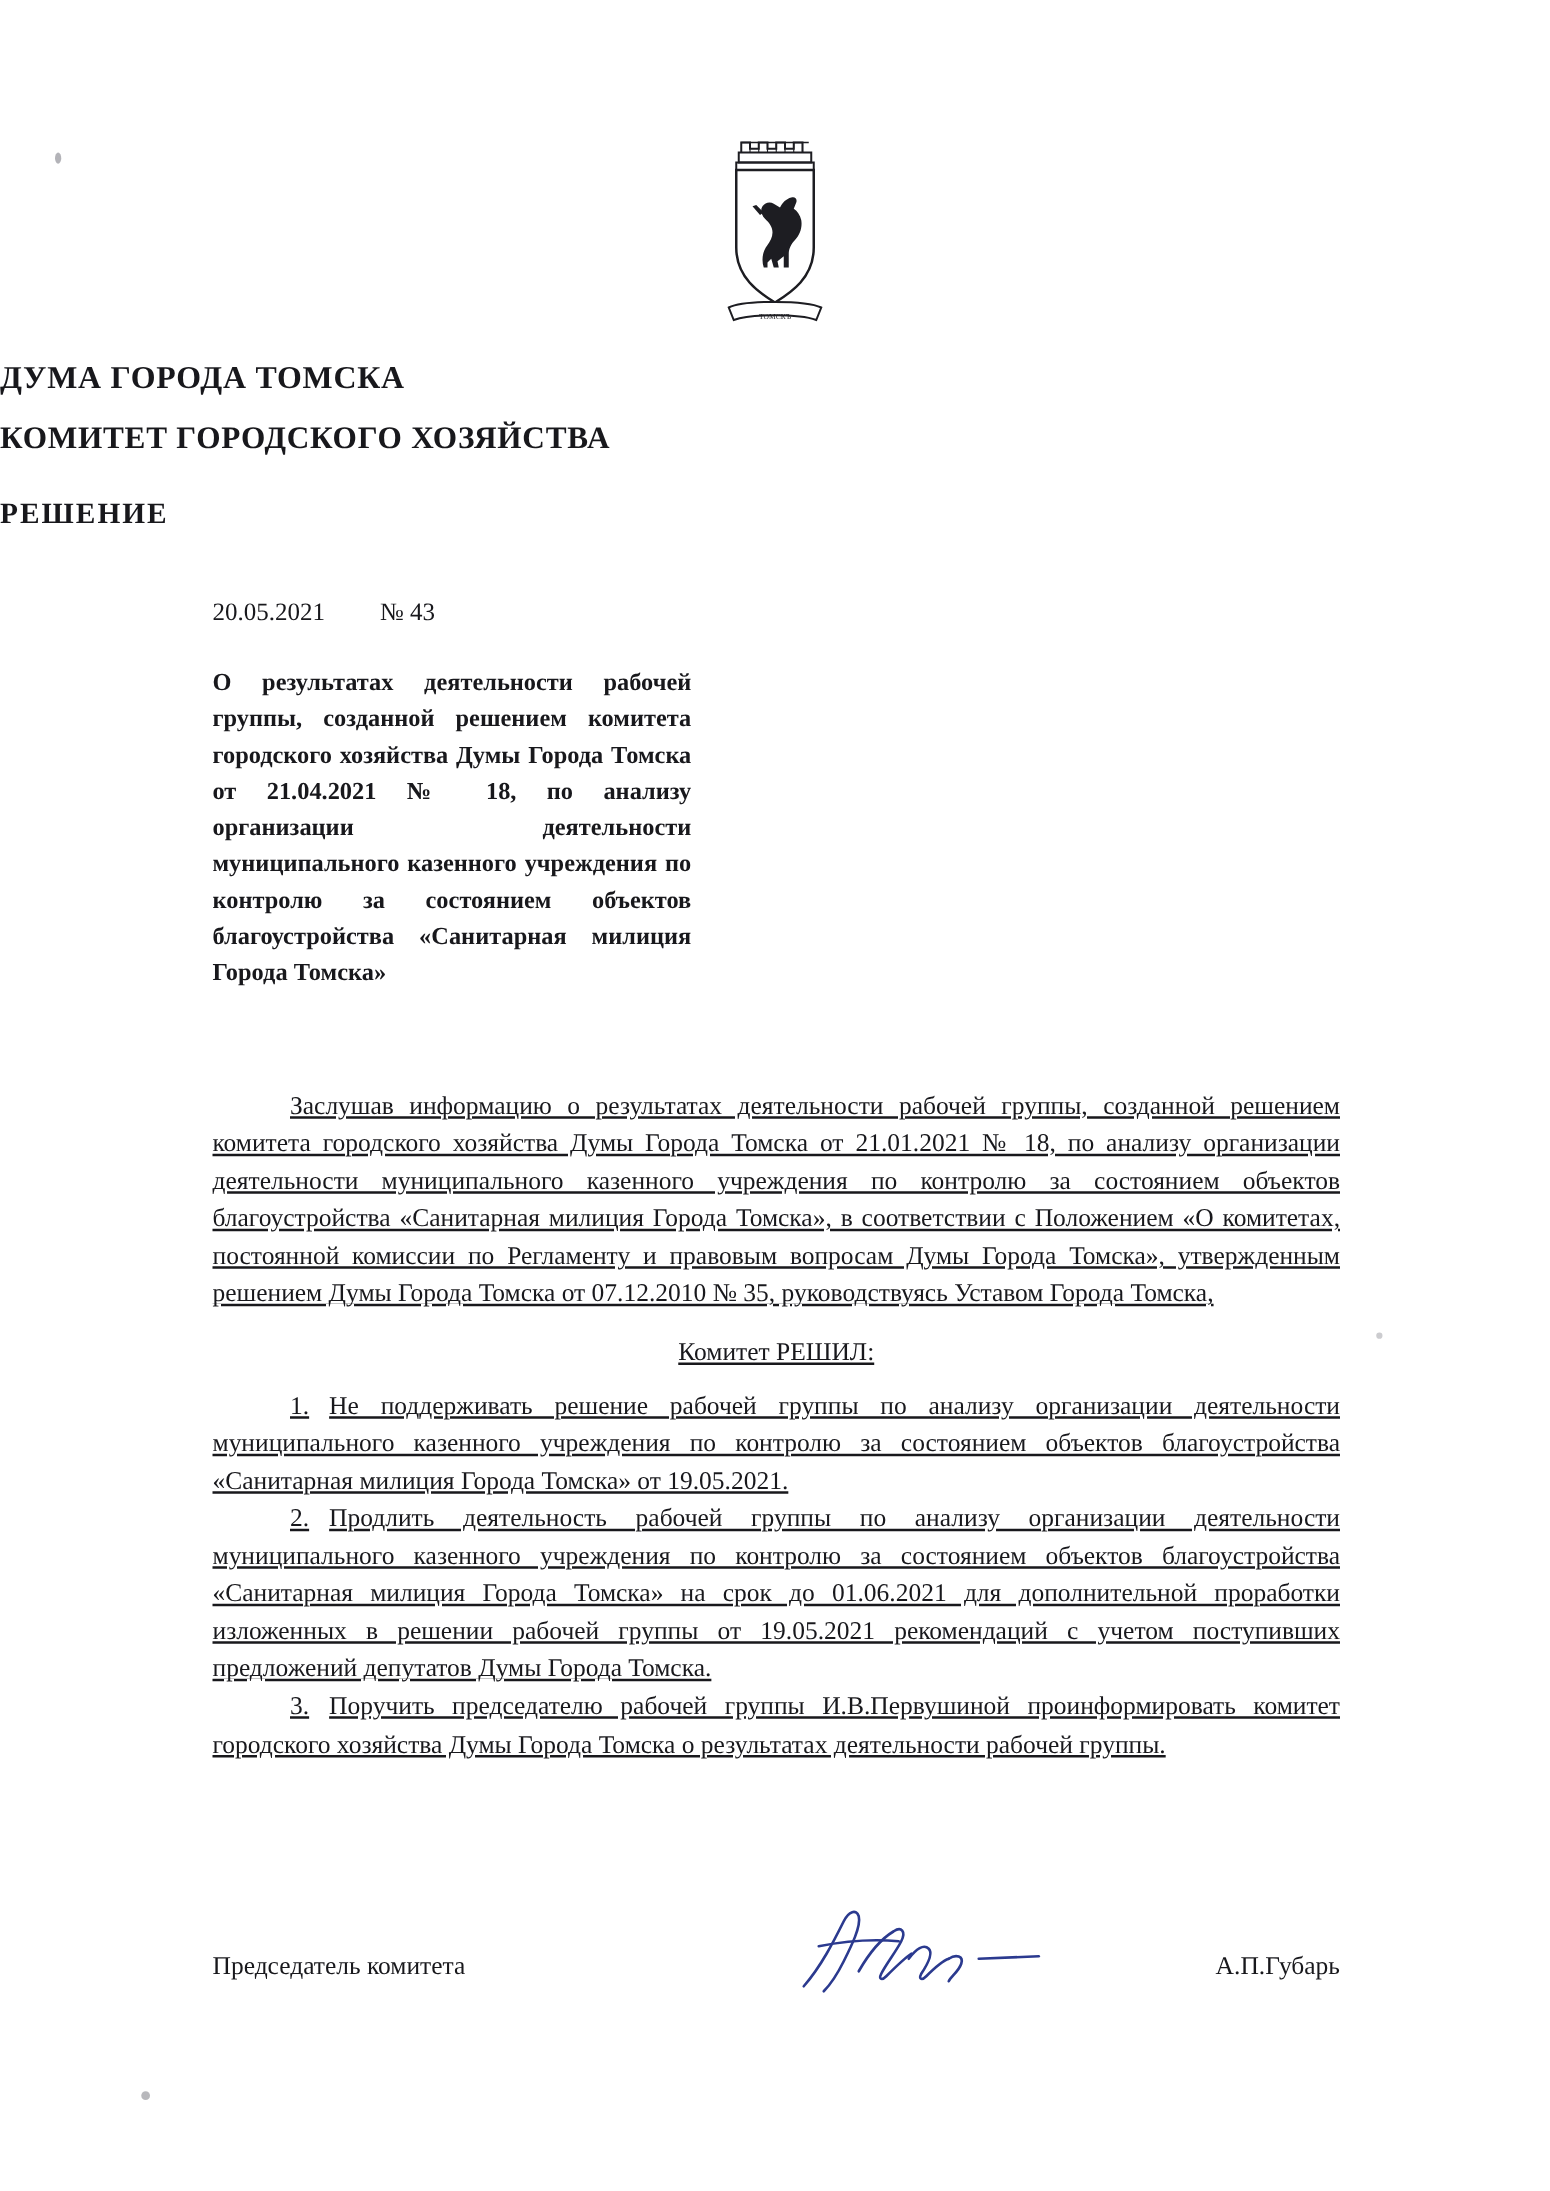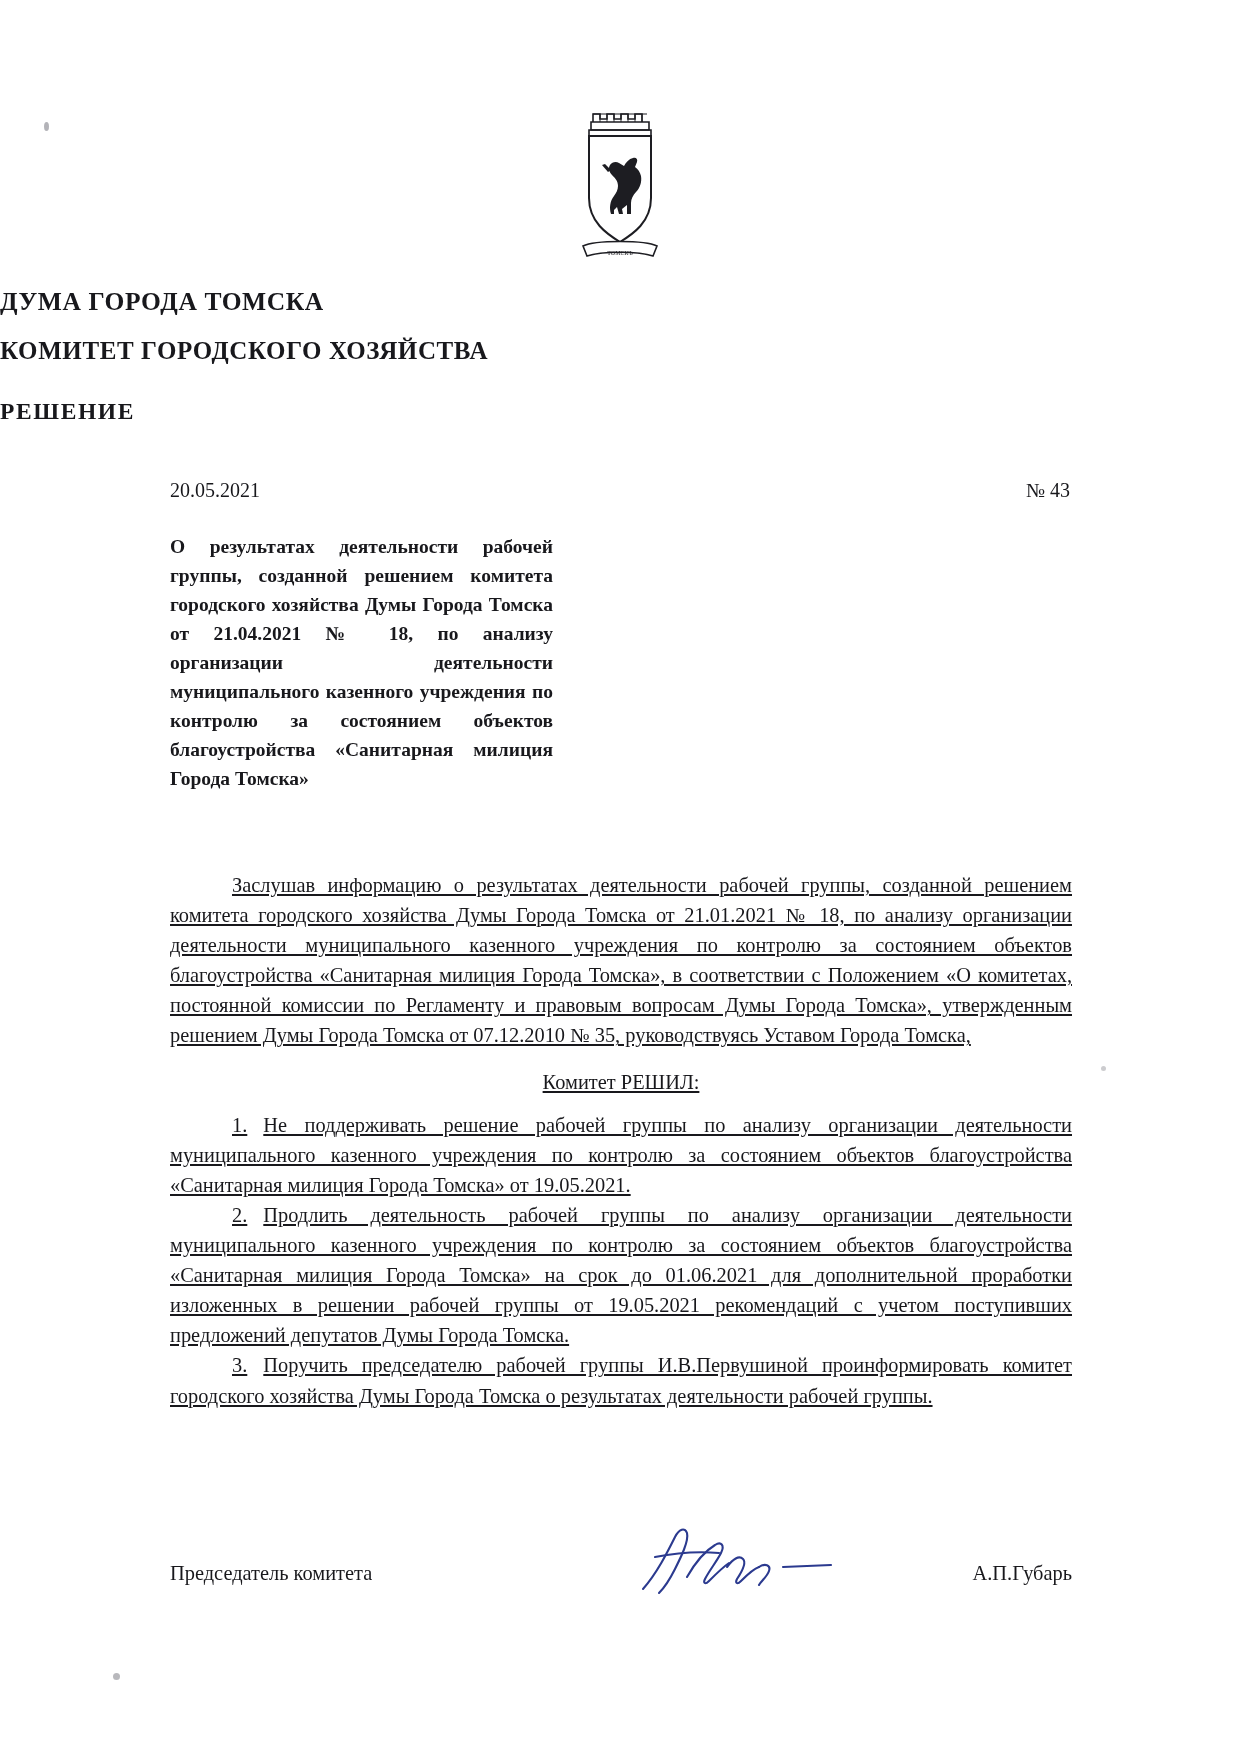--- a/index.html
+++ b/index.html
@@ -66,23 +66,23 @@
     margin: 0;
   }
 
   
   .meta-row {
     position: absolute;
     top: 479px;
     left: 170px;
     right: 170px;
     display: flex;
-    justify-content: space-between;
     align-items: baseline;
     font-size: 20px;
+    gap: 44px;
   }
 
   
   .subject {
     position: absolute;
     top: 533px;
     left: 170px;
     width: 383px;
     font-size: 19.5px;
     font-weight: bold;

